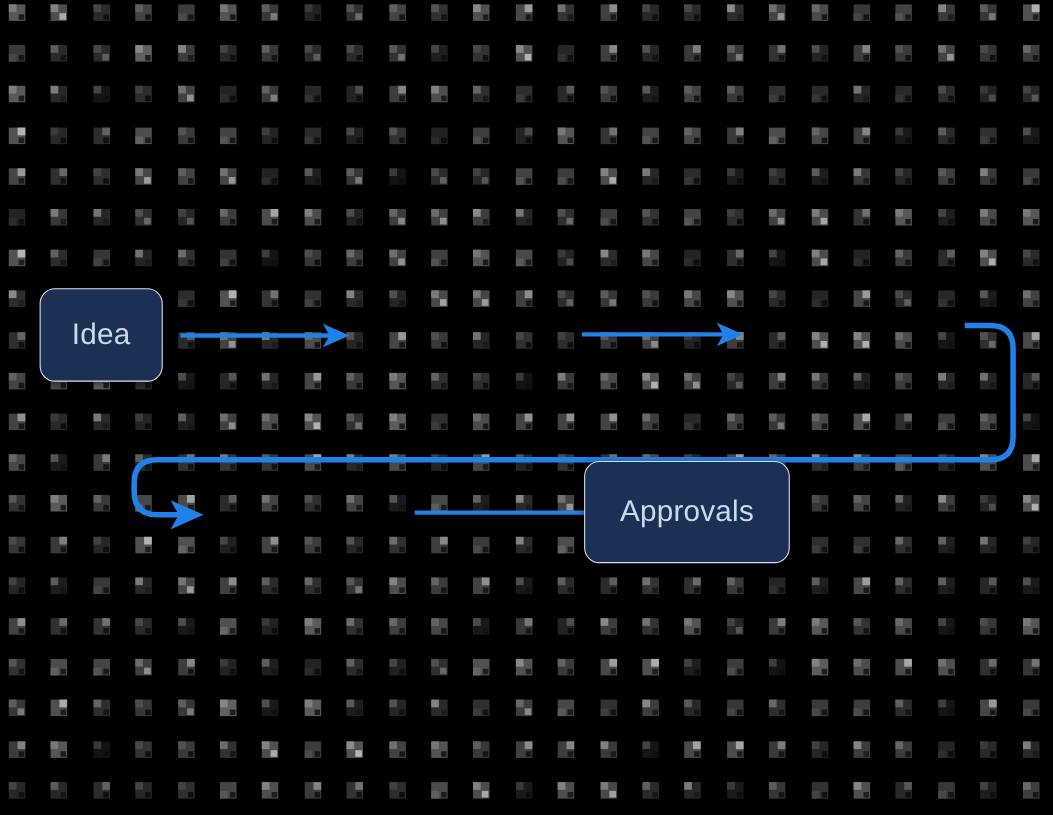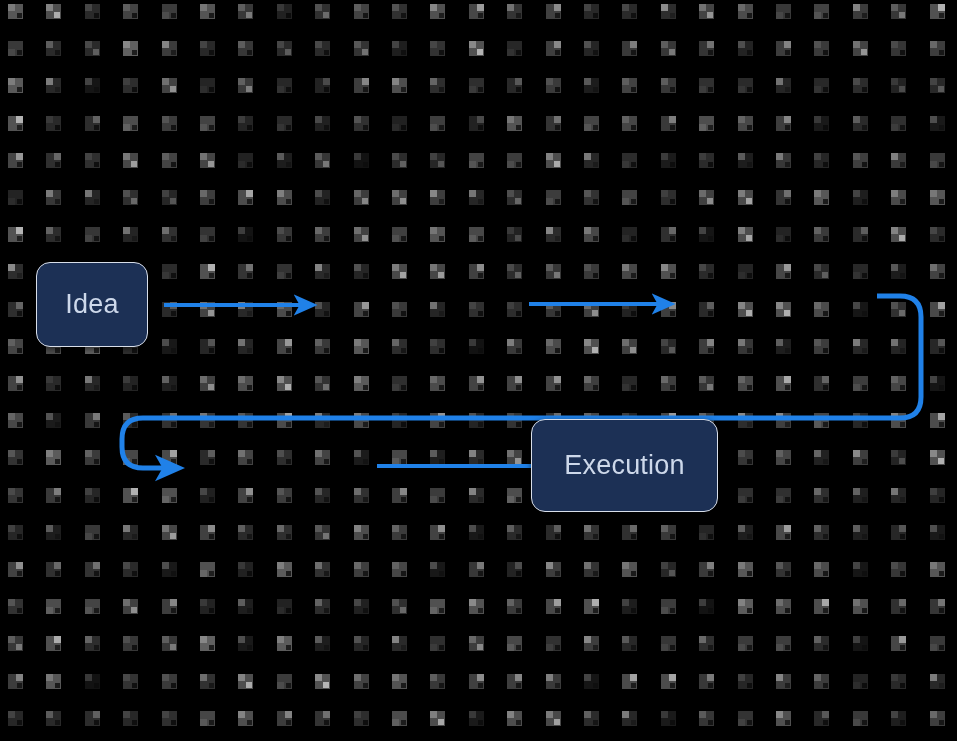--- a/index.html
+++ b/index.html
@@ -625,16 +625,16 @@
   </svg>
 
   <div class="node" id="node-idea">
     <span class="node-label">Idea</span>
   </div>
 
 
 
 
   <div class="node" id="node-reporting">
-    <span class="node-label">Execution</span>
+    <span class="node-label">Approvals</span>
   </div>
 
 </div>
 
 </body></html>

